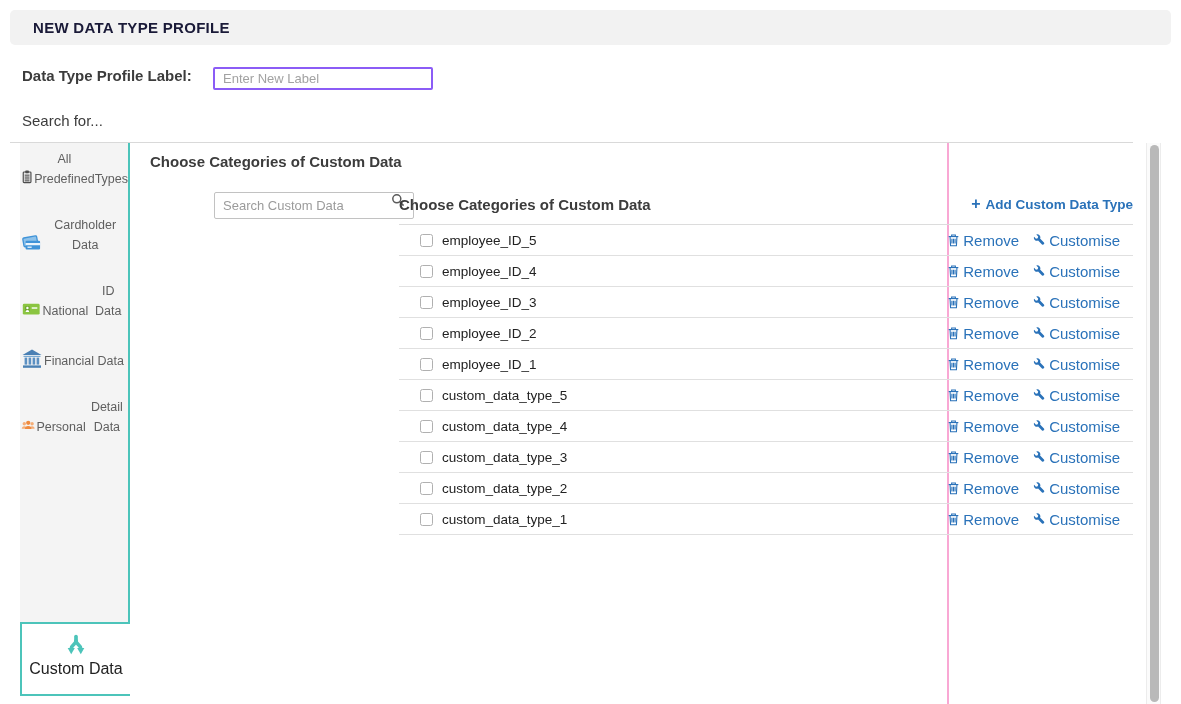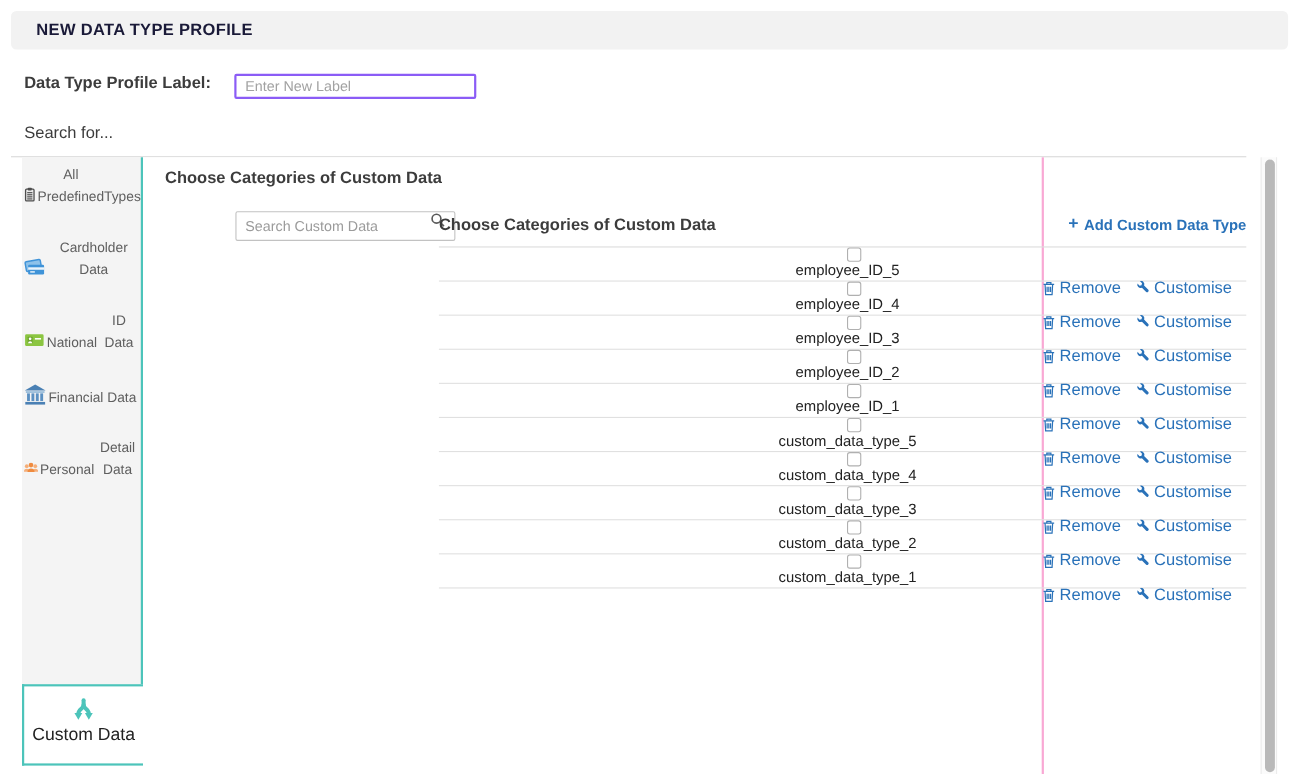--- a/index.html
+++ b/index.html
@@ -85,21 +85,21 @@
   }
   .add-link .plus{font-size:16px;font-weight:bold;line-height:14px;}
   .select-all{margin-top:17px;display:flex;align-items:center;gap:9px;height:16px;}
   .select-all .sa-lbl{font-size:13.5px;font-weight:bold;color:var(--head);}
   input[type="checkbox"]{
     appearance:none;-webkit-appearance:none;
     width:13px;height:13px;border:1px solid #b0b0b0;border-radius:2.5px;
     background:#fff;margin:0;cursor:pointer;flex:none;
   }
   .rows{margin-top:11px;border-top:1px solid #dcdcdc;}
-  .row{height:31px;display:flex;align-items:center;border-bottom:1px solid var(--rowline);flex-direction:column;}
+  .row{height:31px;display:flex;align-items:center;border-bottom:1px solid var(--rowline);}
   .row input[type="checkbox"]{margin-left:21px;}
   .row-label{margin-left:9px;font-size:13.5px;color:#222;}
   .actions{margin-left:auto;display:flex;align-items:center;gap:14px;padding-right:13px;}
   .action{
     display:flex;align-items:center;gap:3px;color:var(--blue);
     font-size:15px;text-decoration:none;cursor:pointer;
   }
   .action svg{flex:none;}
   
   .vscroll{

